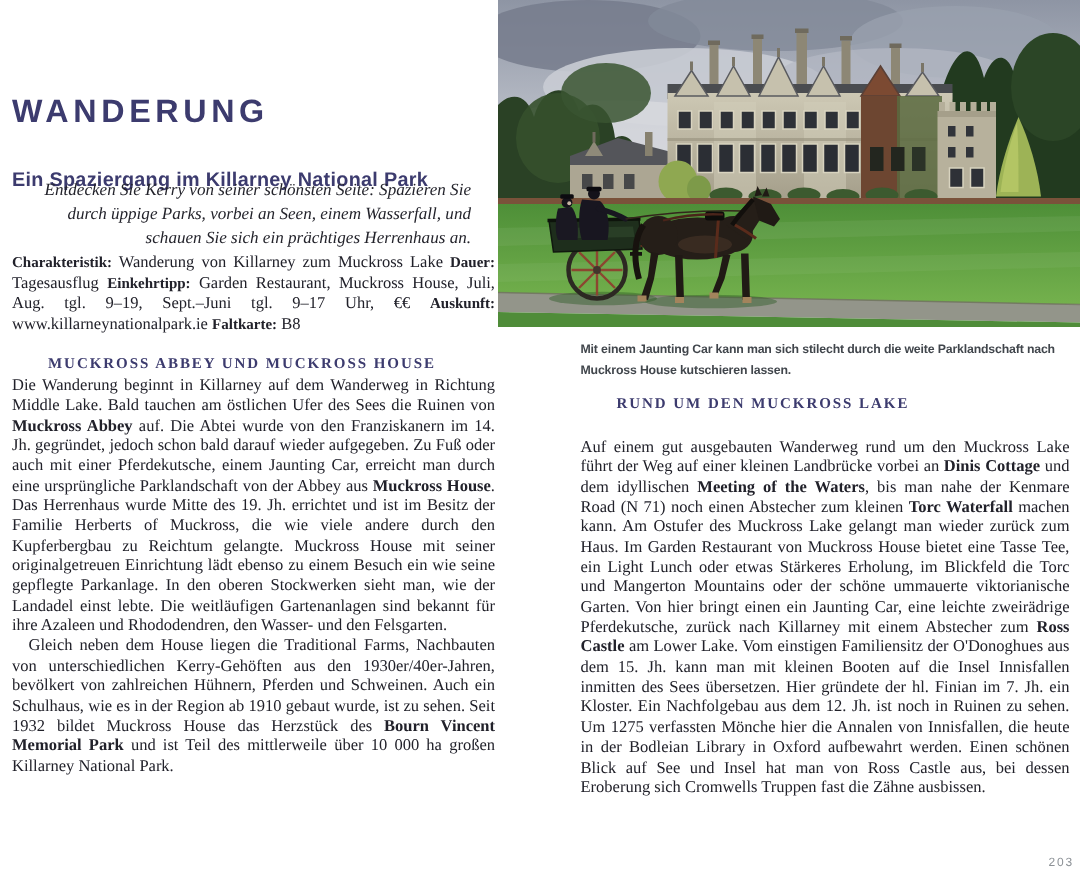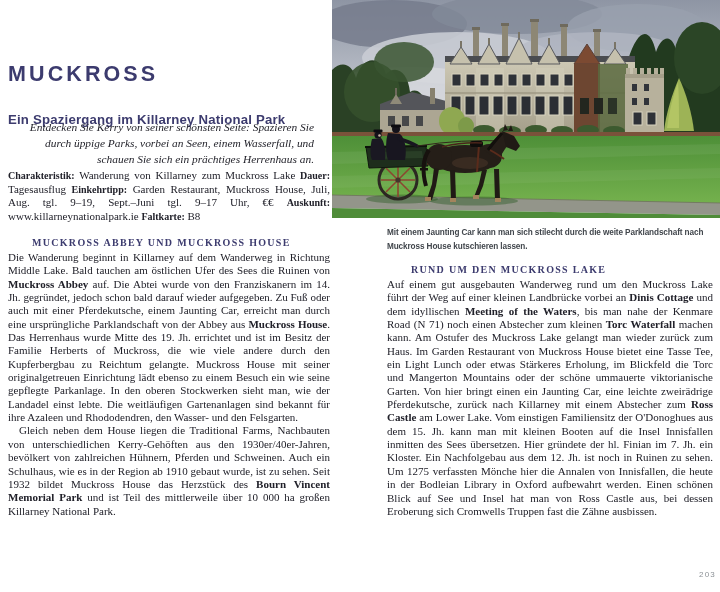--- a/index.html
+++ b/index.html
@@ -22,39 +22,39 @@
          line-height:15.8px;color:#23232b;text-align:right;}
   .info{left:8px;top:169px;width:322px;font-size:11px;line-height:13.5px;text-align:justify;}
   .info .lbl{font-family:Liberation Serif, serif;font-weight:700;font-size:10px;}
   .sec-heading{font-family:Liberation Serif, serif;font-weight:700;font-size:10px;
                letter-spacing:1.3px;color:var(--navy);white-space:nowrap;padding-left:24px;}
   .hL{left:8px;top:237px;}
   .hR{left:387px;top:264px;}
   .bodytext{font-size:11px;line-height:13.35px;text-align:justify;}
   .bodytext .b{font-weight:bold;}
   .bL{left:8px;top:251px;width:322px;}
-  .bR{left:387px;top:278px;width:326px;}
+  .bR{left:387px;top:292px;width:326px;}
   .bodytext p{margin:0;padding:0;}
   .bodytext p.indent{text-indent:11px;}
   .caption{left:387px;top:226px;width:334px;font-family:Liberation Sans, sans-serif;
            font-weight:700;font-size:8.2px;letter-spacing:-0.1px;line-height:14.4px;color:var(--caption);}
   .pagenum{font-family:"Liberation Sans",sans-serif;font-size:8px;letter-spacing:1.2px;
            color:var(--pagenum);}
   .pnL{left:8px;top:596px;}
   .pnR{right:4px;top:570px;}
 
   .photo{left:332px;top:0;width:388px;height:218px;overflow:hidden;}
   .photo svg{display:block;width:388px;height:218px;}
 </style>
 </head>
 <body>
 
 <div class="spread">
 
-  <div class="abs title">MUCKROSS</div>
+  <div class="abs title">WANDERUNG</div>
   <div class="abs subtitle">Ein Spaziergang im Killarney National Park</div>
   <div class="abs intro">Entdecken Sie Kerry von seiner schönsten Seite: Spazieren Sie durch üppige Parks, vorbei an Seen, einem Wasserfall, und schauen Sie sich ein prächtiges Herrenhaus an.</div>
   <div class="abs info"><span class="lbl">Charakteristik:</span><span> Wanderung von Killarney zum Muckross Lake </span><span class="lbl">Dauer:</span><span> Tagesausflug </span><span class="lbl">Einkehrtipp:</span><span> Garden Restaurant, Muckross House, Juli, Aug. tgl. 9–19, Sept.–Juni tgl. 9–17 Uhr, €€ </span><span class="lbl">Auskunft:</span><span> www.killarneynationalpark.ie </span><span class="lbl">Faltkarte:</span><span> B8</span></div>
   <div class="abs sec-heading hL">MUCKROSS ABBEY UND MUCKROSS HOUSE</div>
   <div class="abs bodytext bL">
     <p><span>Die Wanderung beginnt in Killarney auf dem Wanderweg in Richtung Middle Lake. Bald tauchen am östlichen Ufer des Sees die Ruinen von </span><span class="b">Muckross Abbey</span><span> auf. Die Abtei wurde von den Franziskanern im 14. Jh. gegründet, jedoch schon bald darauf wieder aufgegeben. Zu Fuß oder auch mit einer Pferdekutsche, einem Jaunting Car, erreicht man durch eine ursprüngliche Parklandschaft von der Abbey aus </span><span class="b">Muckross House</span><span>. Das Herrenhaus wurde Mitte des 19. Jh. errichtet und ist im Besitz der Familie Herberts of Muckross, die wie viele andere durch den Kupferbergbau zu Reichtum gelangte. Muckross House mit seiner originalgetreuen Einrichtung lädt ebenso zu einem Besuch ein wie seine gepflegte Parkanlage. In den oberen Stockwerken sieht man, wie der Landadel einst lebte. Die weitläufigen Gartenanlagen sind bekannt für ihre Azaleen und Rhododendren, den Wasser- und den Felsgarten.</span></p>
     <p class="indent"><span>Gleich neben dem House liegen die Traditional Farms, Nachbauten von unterschiedlichen Kerry-Gehöften aus den 1930er/40er-Jahren, bevölkert von zahlreichen Hühnern, Pferden und Schweinen. Auch ein Schulhaus, wie es in der Region ab 1910 gebaut wurde, ist zu sehen. Seit 1932 bildet Muckross House das Herzstück des </span><span class="b">Bourn Vincent Memorial Park</span><span> und ist Teil des mittlerweile über 10 000 ha großen Killarney National Park.</span></p>
   </div>
   <div class="abs pagenum pnL">202</div>
 

